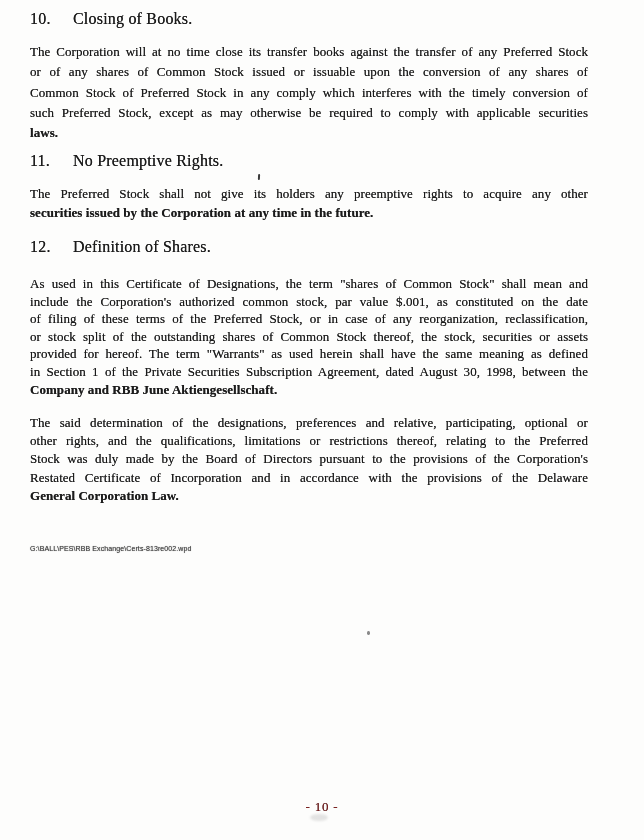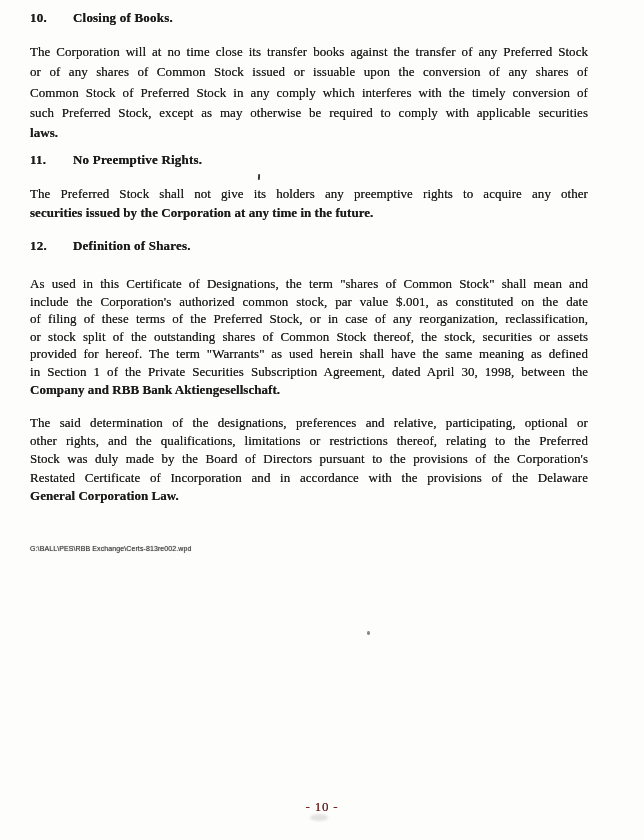--- a/index.html
+++ b/index.html
@@ -9,22 +9,22 @@
     height: 840px;
     background: #fdfdfc;
     overflow: hidden;
     font-family: "Liberation Serif", "DejaVu Serif", serif;
     color: #1b1b1b;
   }
   .heading {
     position: absolute;
     left: 30px;
     width: 558px;
-    font-size: 13px;
-    font-weight: bold;
+    font-size: 16px;
+    font-weight: normal;
     letter-spacing: 0.2px;
     text-shadow: 0 0 0.6px rgba(20,20,20,0.85);
     white-space: nowrap;
   }
   .hnum { display: inline-block; width: 43px; }
   .para {
     position: absolute;
     left: 30px;
     width: 558px;
     font-size: 13px;
@@ -115,22 +115,22 @@
   <div class="heading" style="top:238px;">
     <span class="hnum">12.</span><span>Definition of Shares.</span>
   </div>
 
   <div class="para" style="top:275px; line-height:17.6px;">
       <div class="pline">As used in this Certificate of Designations, the term "shares of Common Stock" shall mean and</div>
       <div class="pline">include the Corporation's authorized common stock, par value $.001, as constituted on the date</div>
       <div class="pline">of filing of these terms of the Preferred Stock, or in case of any reorganization, reclassification,</div>
       <div class="pline">or stock split of the outstanding shares of Common Stock thereof, the stock, securities or assets</div>
       <div class="pline">provided for hereof.  The term "Warrants" as used herein shall have the same meaning as defined</div>
-      <div class="pline">in Section 1 of the Private Securities Subscription Agreement, dated April 30, 1998, between the</div>
-      <div class="pline">Company and RBB Bank Aktiengesellschaft.</div>
+      <div class="pline">in Section 1 of the Private Securities Subscription Agreement, dated August 30, 1998, between the</div>
+      <div class="pline">Company and RBB June Aktiengesellschaft.</div>
     </div>
 
   <div class="para" style="top:414px; line-height:18.2px;">
       <div class="pline">The said determination of the designations, preferences and relative, participating, optional or</div>
       <div class="pline">other rights, and the qualifications, limitations or restrictions thereof, relating to the Preferred</div>
       <div class="pline">Stock was duly made by the Board of Directors pursuant to the provisions of the Corporation's</div>
       <div class="pline">Restated Certificate of Incorporation and in accordance with the provisions of the Delaware</div>
       <div class="pline">General Corporation Law.</div>
     </div>
 

